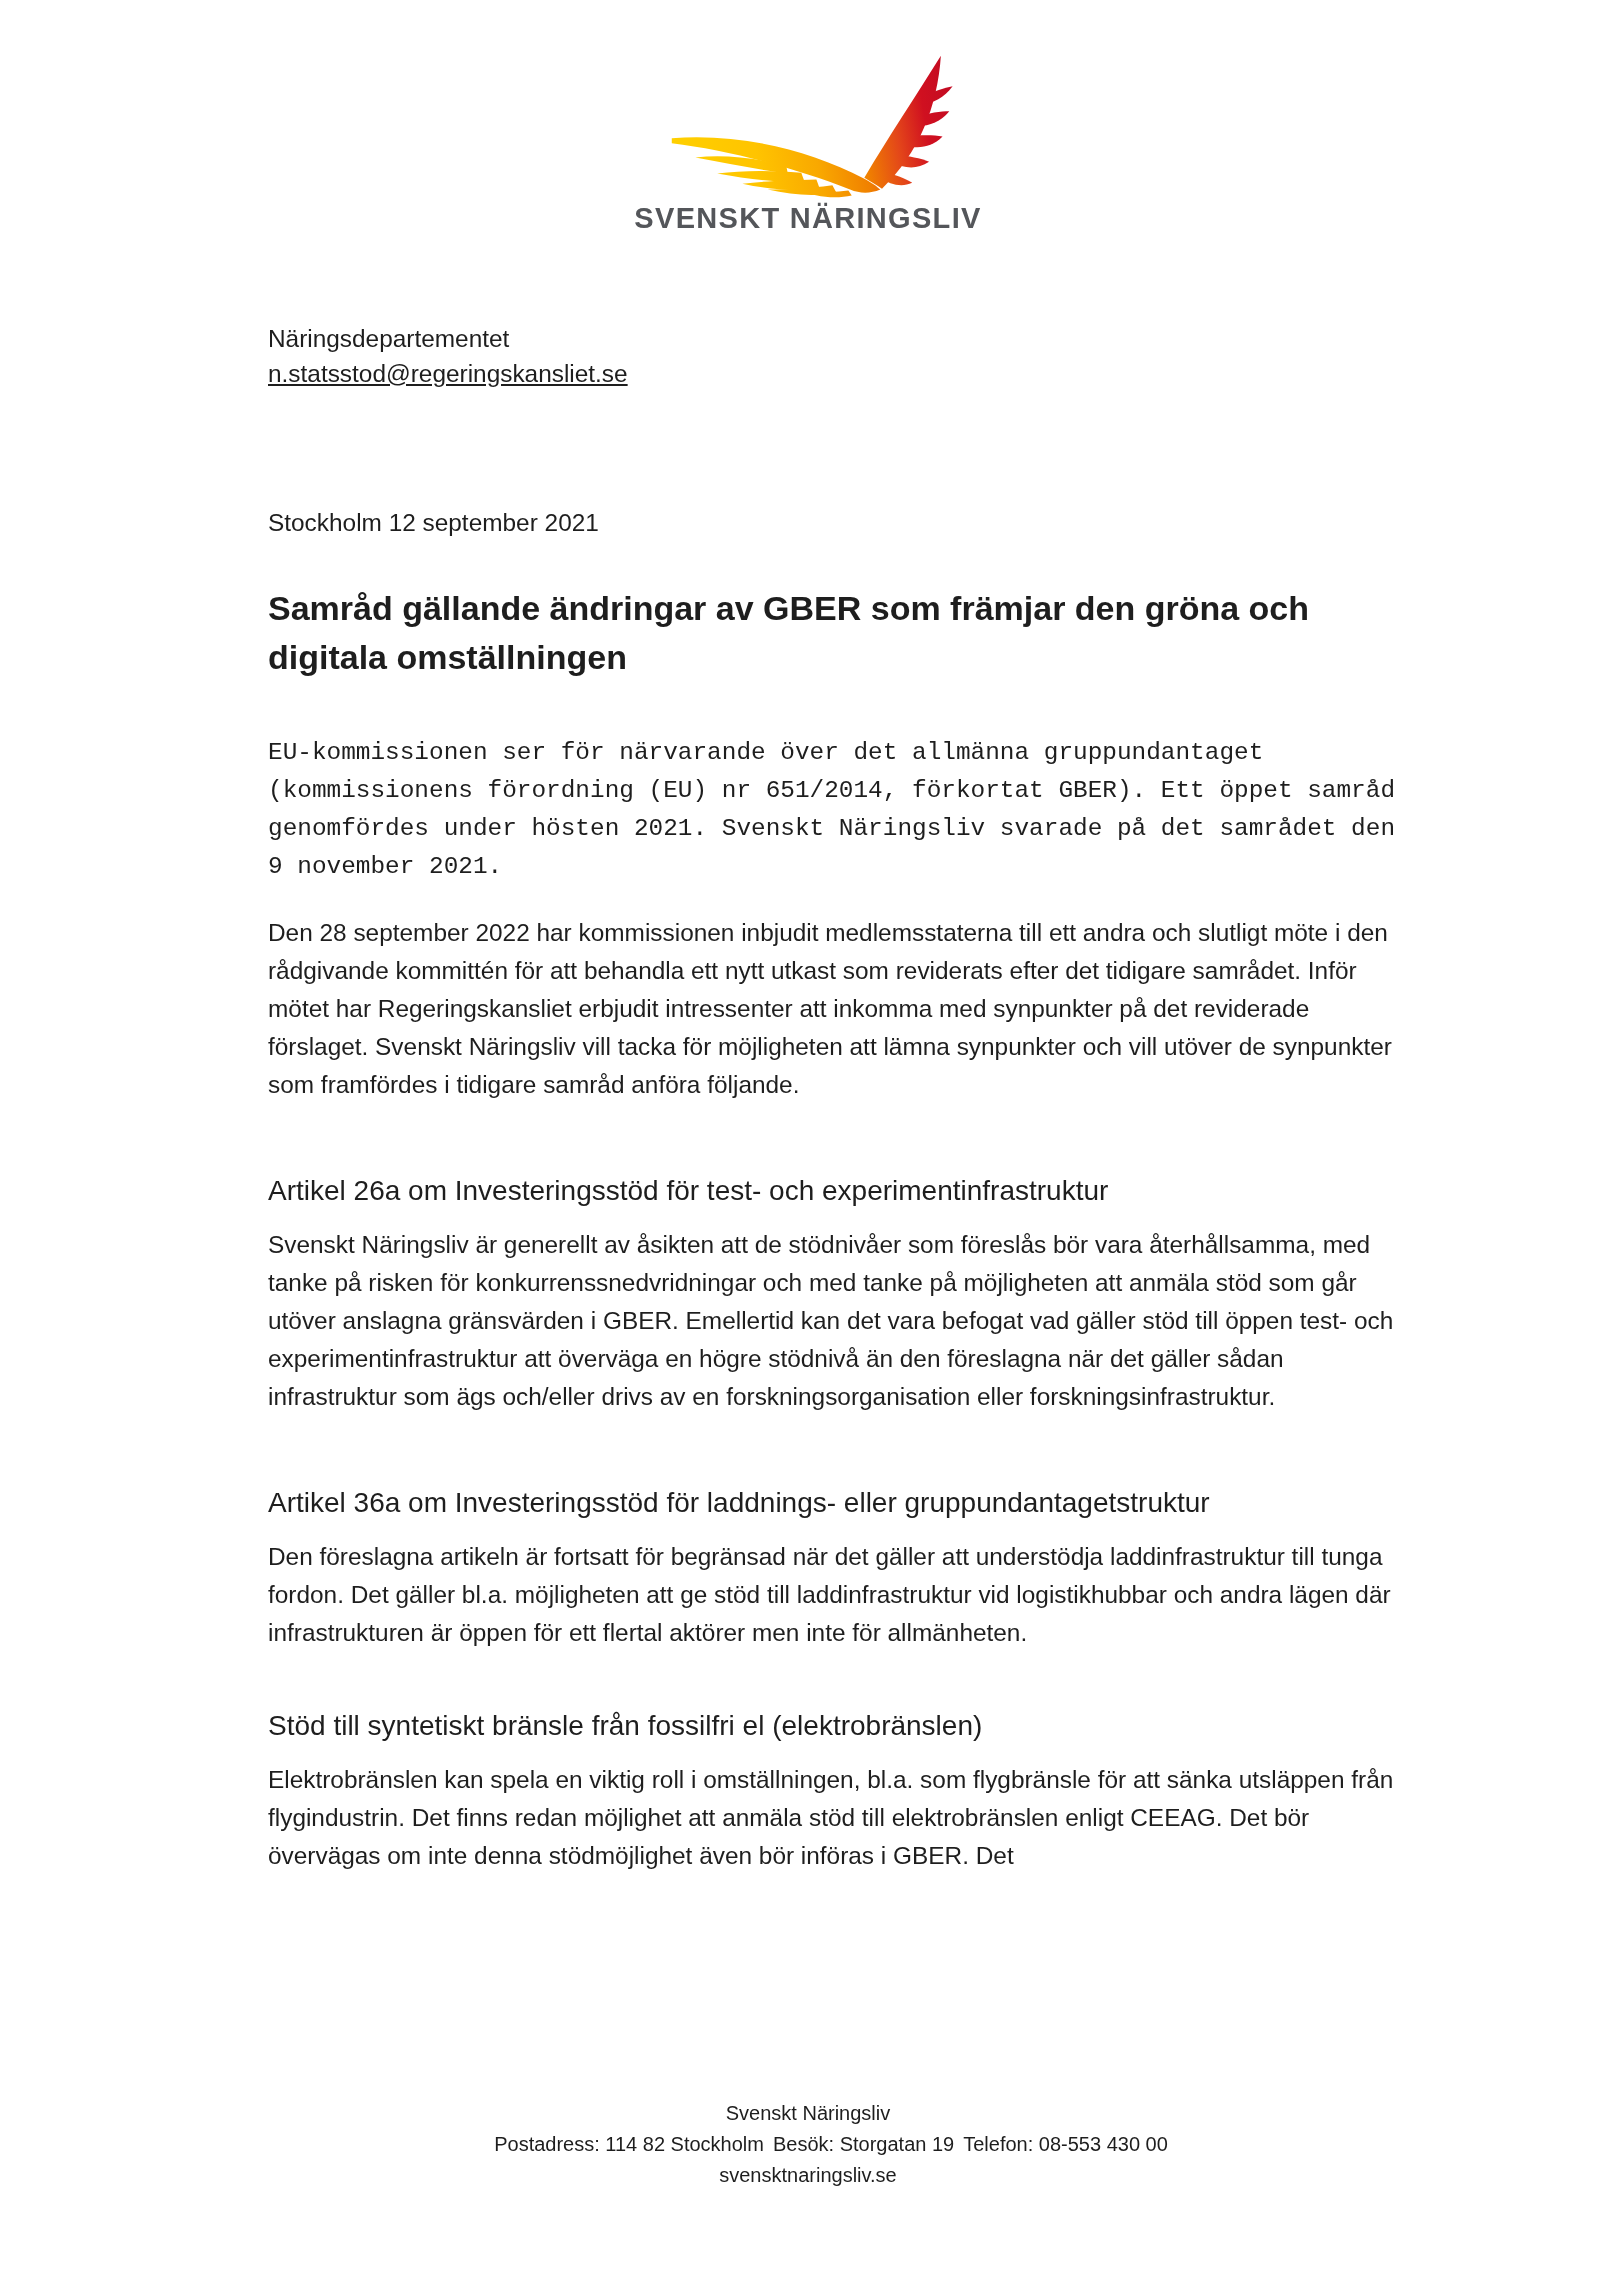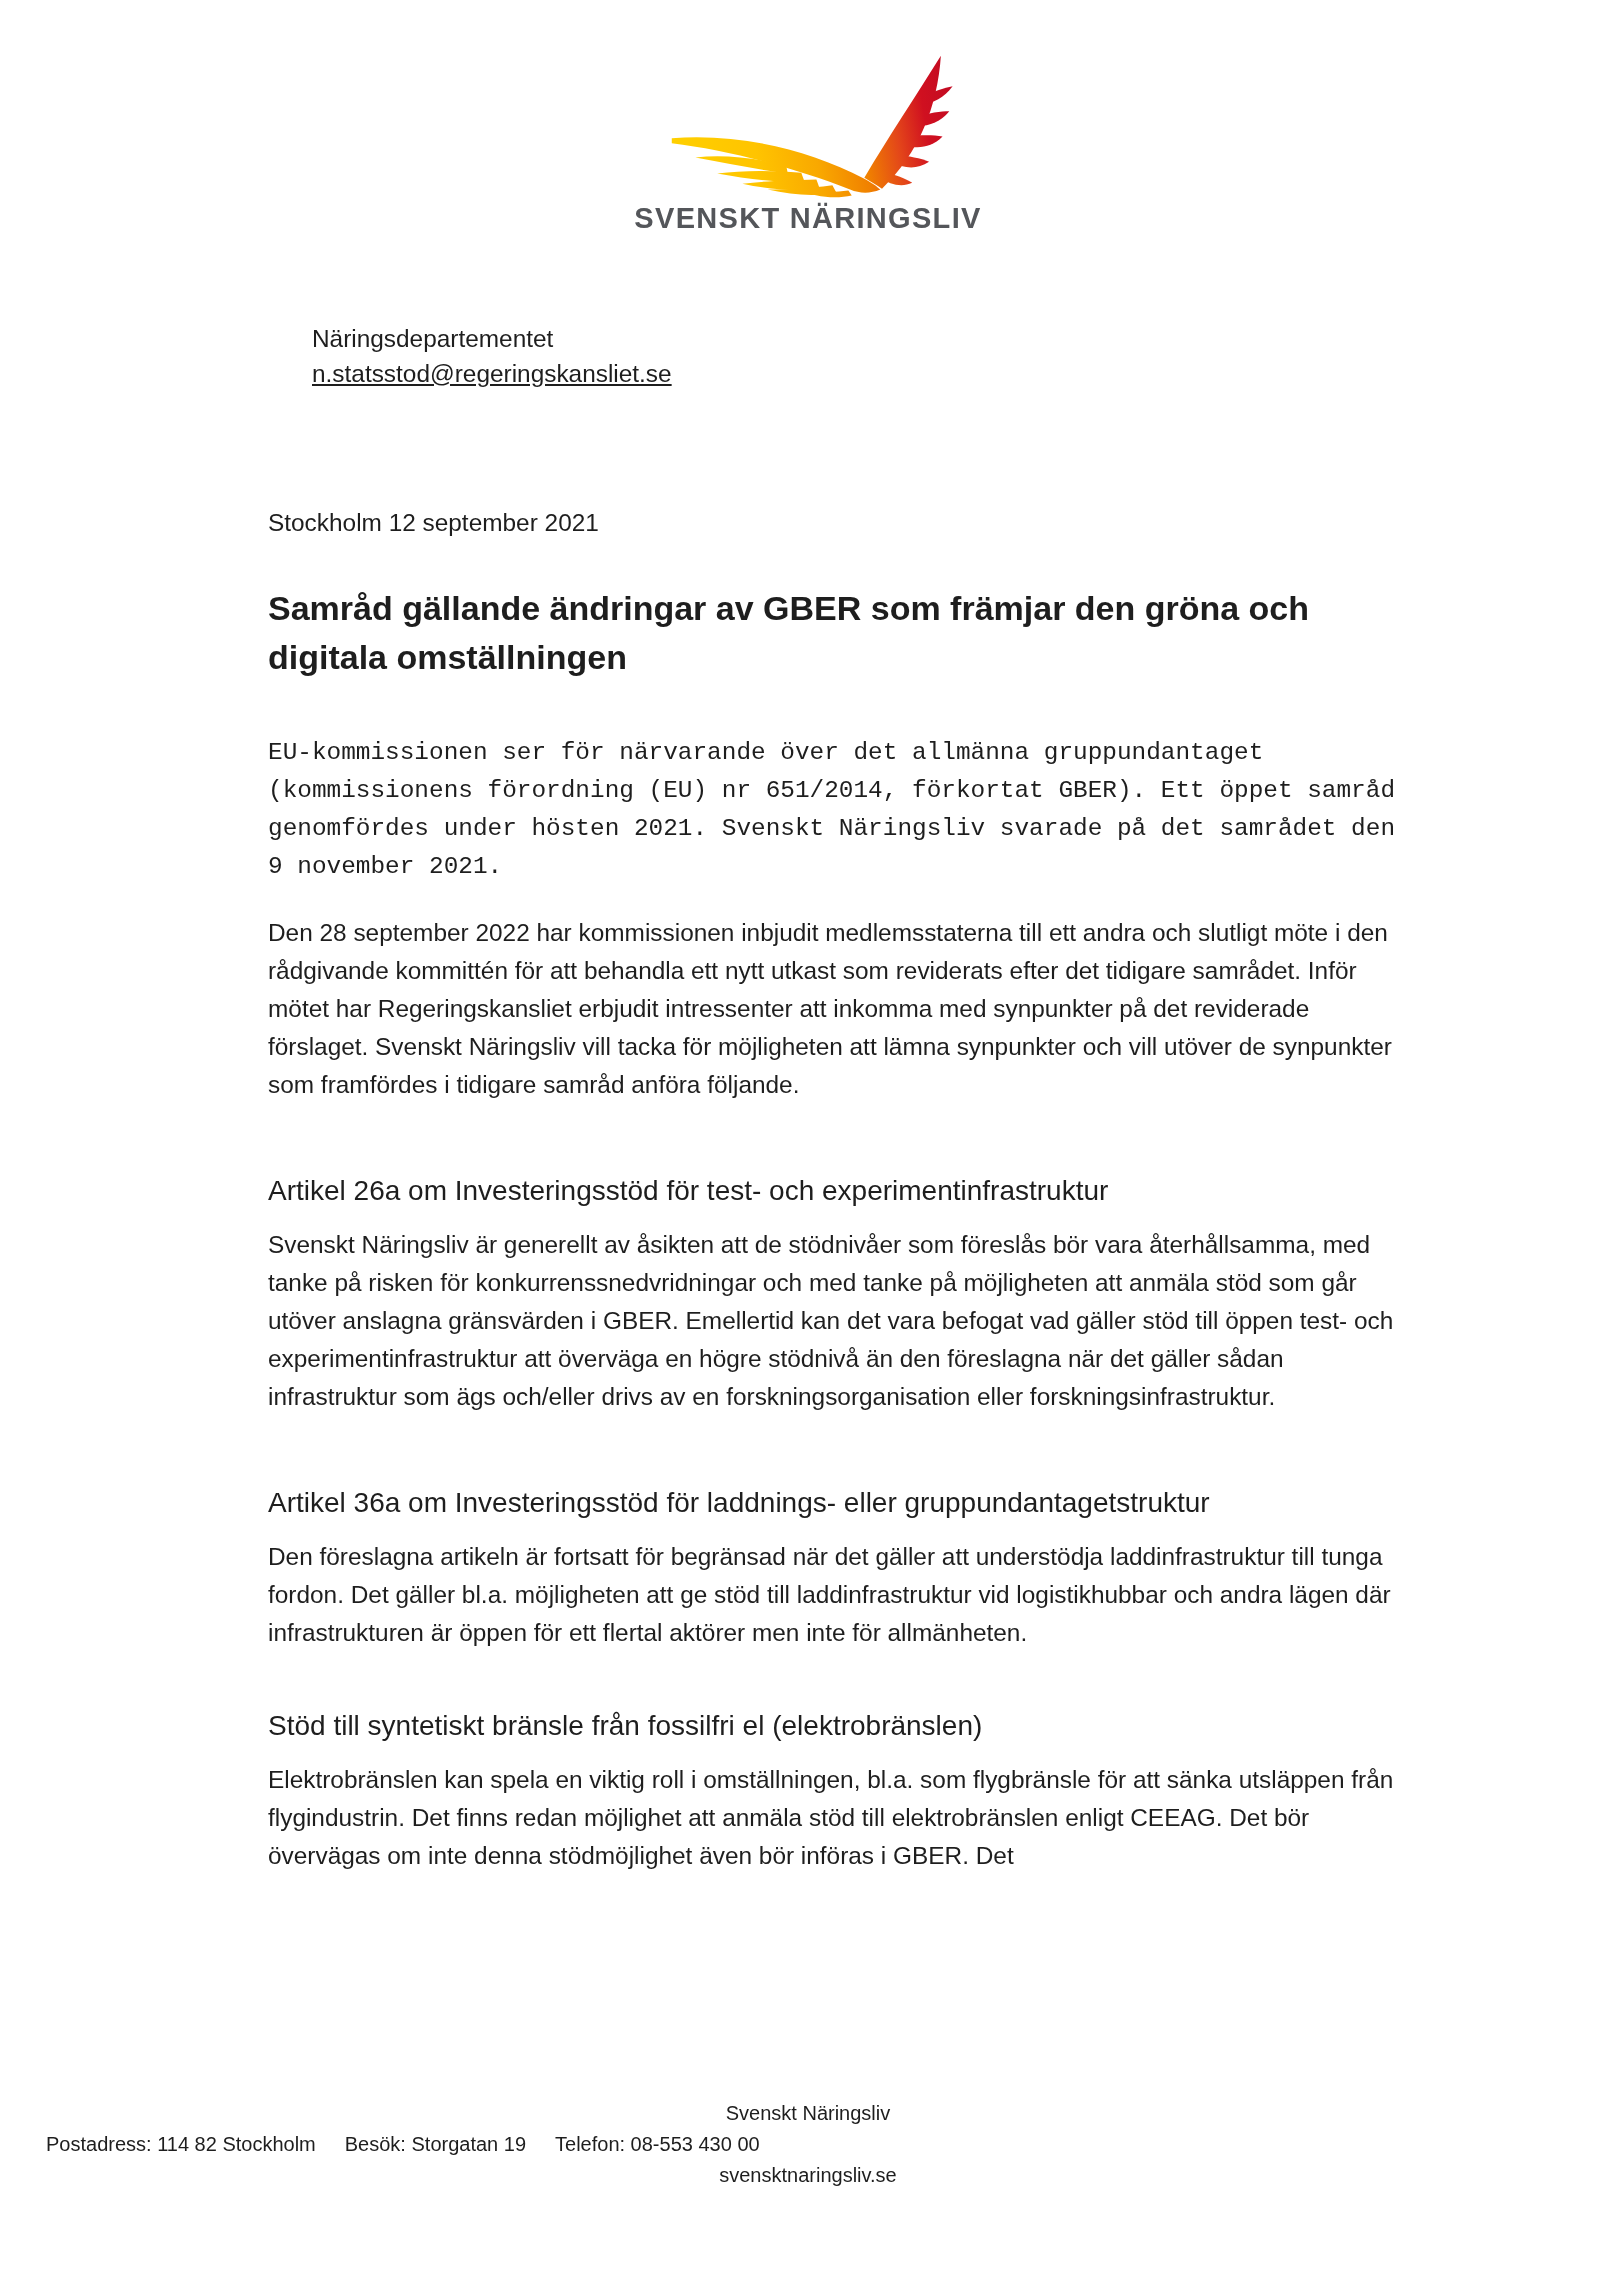--- a/index.html
+++ b/index.html
@@ -41,21 +41,20 @@
   
   .content {
     margin-left: 268px;
     width: 1128px;
     font-size: 24.4px;
     line-height: 38px;
   }
   .recipient {
     margin-top: 86px;
     line-height: 35px;
-    margin-left: 44px;
   }
   .recipient-email {
     text-decoration: underline;
     color: #1e1e1e;
     cursor: pointer;
   }
   .dateline {
     margin-top: 113px;
   }
   .doc-title {
@@ -87,22 +86,22 @@
     top: 2098px;
     left: 0;
     width: 1616px;
     text-align: center;
     font-size: 20px;
     line-height: 31px;
     color: #1e1e1e;
   }
   .footer-contacts {
     display: flex;
-    justify-content: flex-start;
-    gap: 29px;
+    justify-content: center;
+    gap: 9px;
     white-space: nowrap;
     padding-left: 46px;
   }
 </style>
 </head>
 <body>
 
 <header class="logo-wrap">
   <svg class="bird-svg" viewBox="0 0 352 172" aria-hidden="true">
     <defs>

